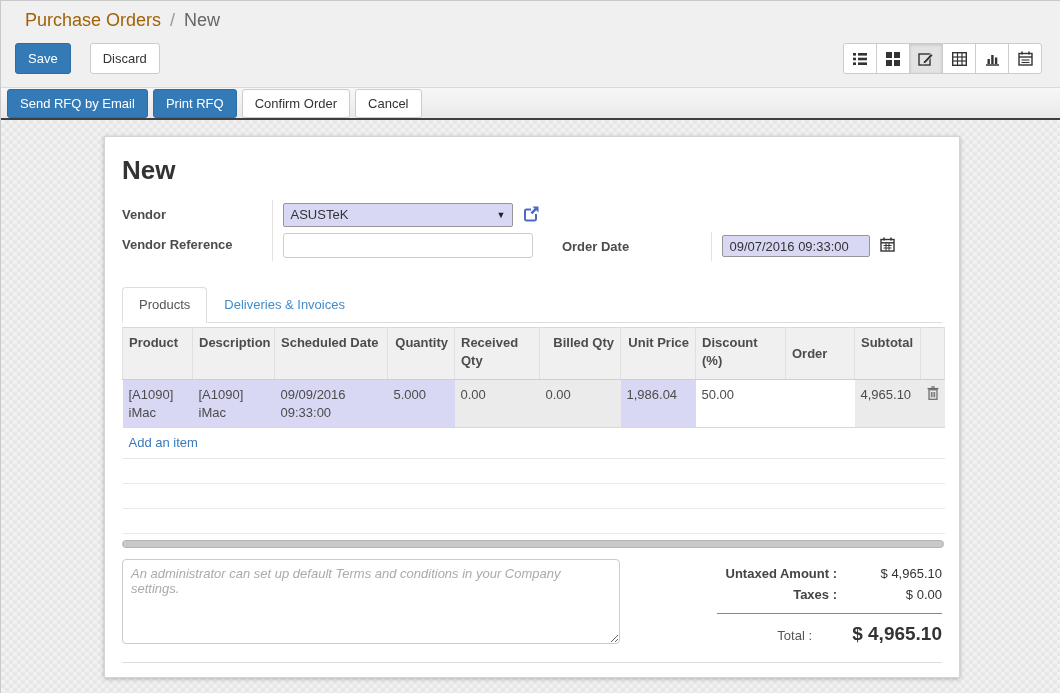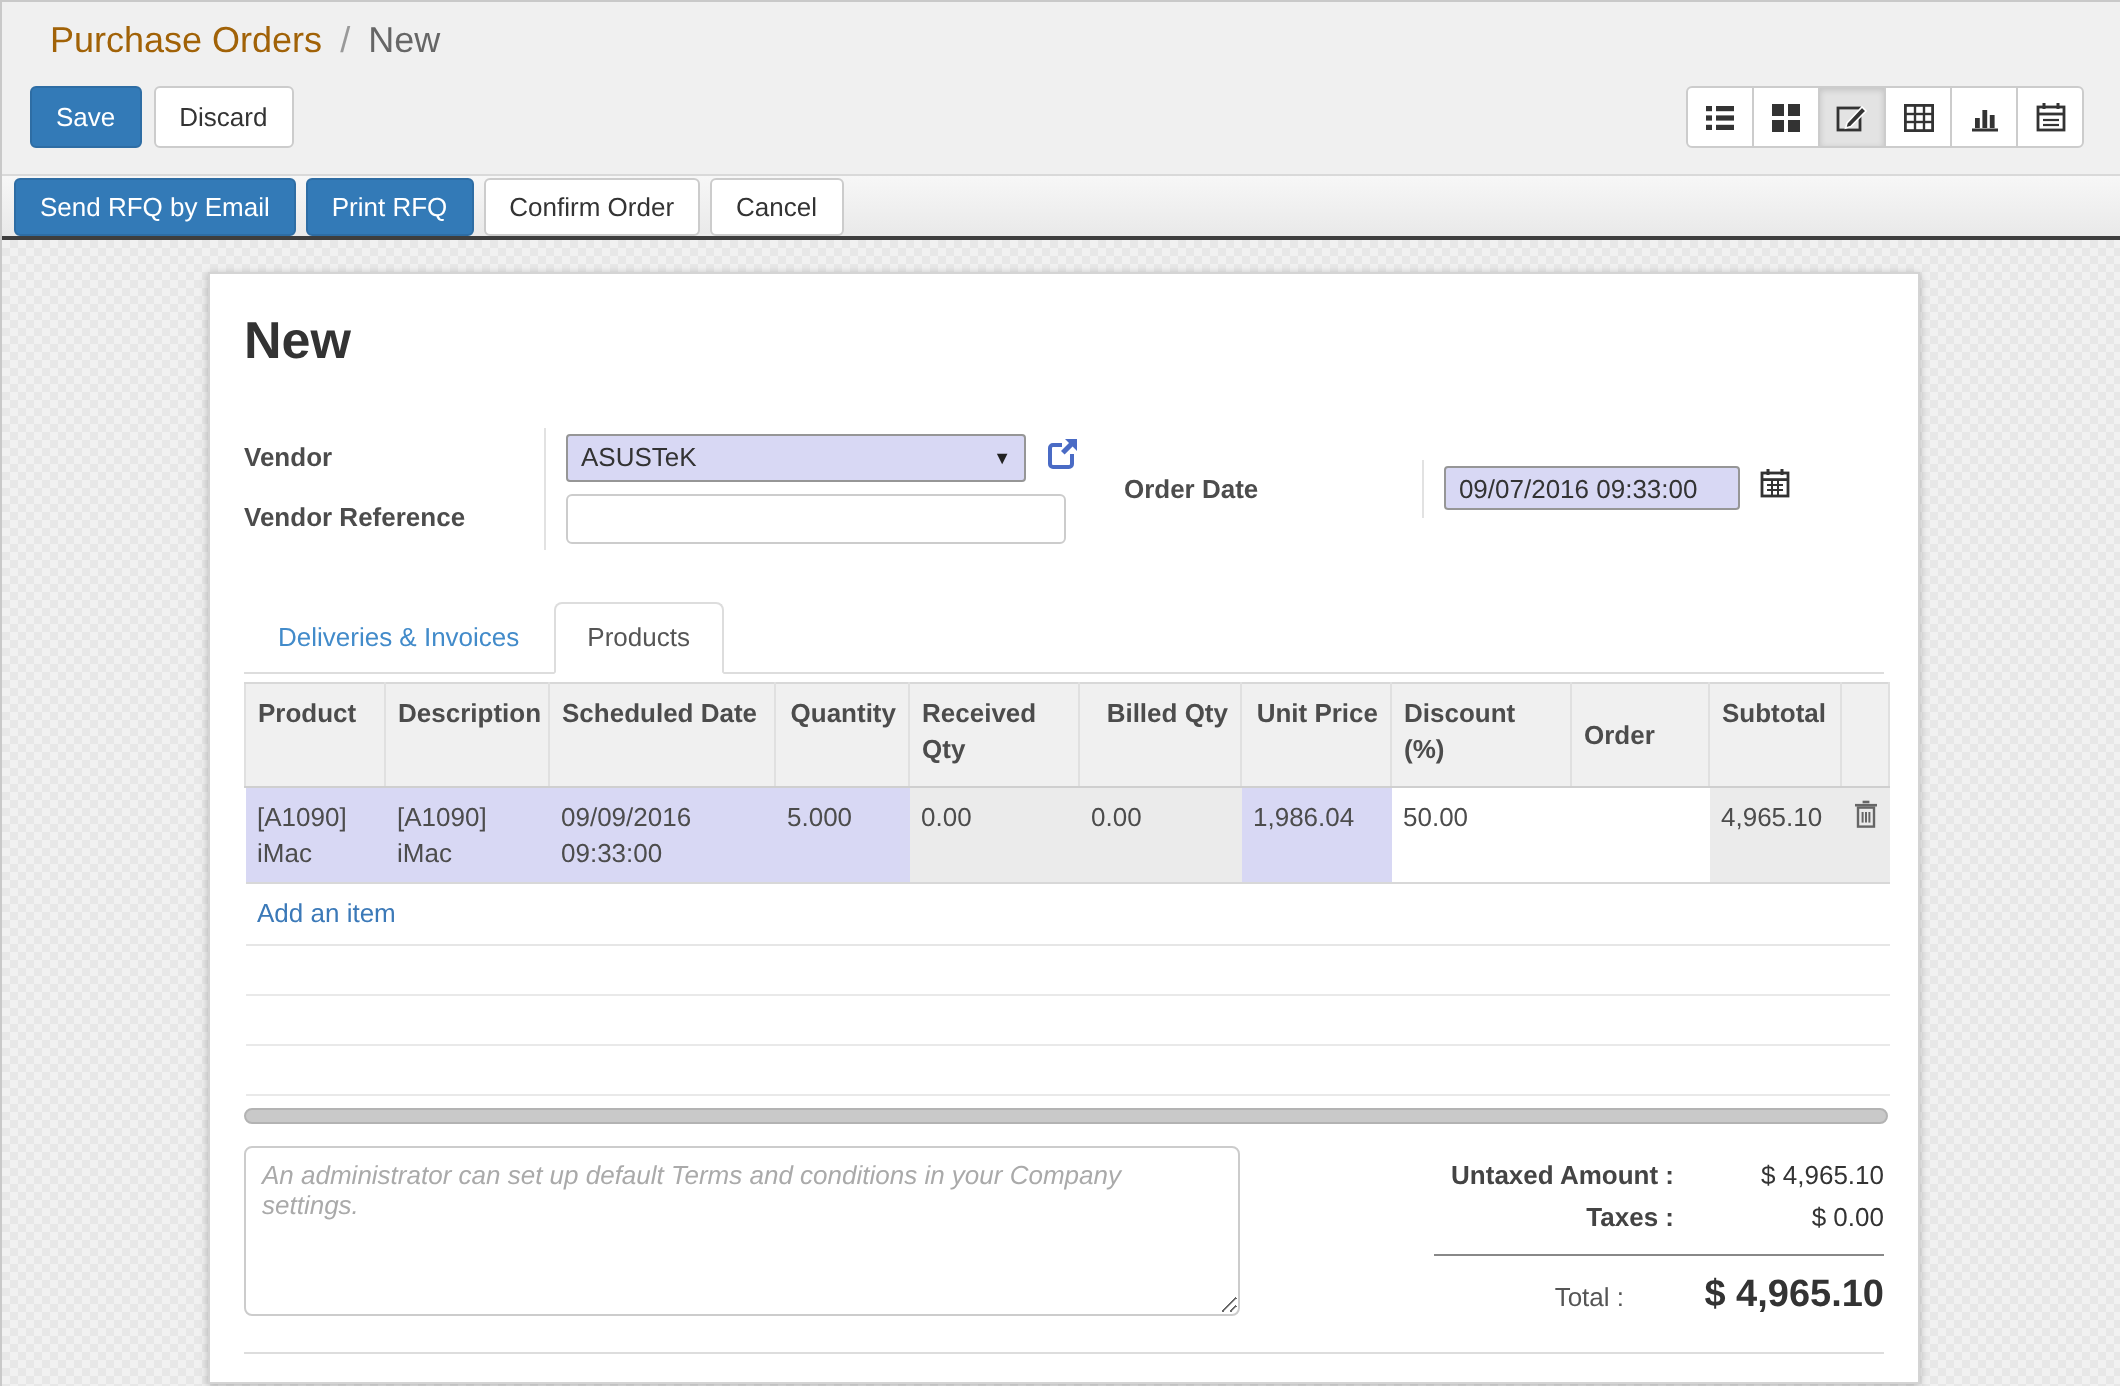--- a/index.html
+++ b/index.html
@@ -14,21 +14,21 @@
   .breadcrumb { font-size:18px; padding-left:10px; }
   .breadcrumb .bc-link { color:#a16207; cursor:pointer; }
   .breadcrumb .bc-sep { color:#999; padding:0 4px; }
   .breadcrumb .bc-current { color:#666; }
 
   .toolbar-row { margin-top:12px; display:flex; align-items:center; }
   .btn { display:inline-block; font-size:13px; line-height:1; padding:8px 12px;
          border-radius:3px; cursor:pointer; white-space:nowrap; }
   .btn-primary { background:#337ab7; border:1px solid #2e6da4; color:#fff; }
   .btn-default { background:#fff; border:1px solid #ccc; color:#333; }
-  .toolbar-row .btn { margin-right:6px; }
+  .toolbar-row .btn { margin-right:19px; }
 
   .view-switcher { margin-left:auto; margin-right:4px; display:inline-flex; }
   .vs-btn { width:34px; height:31px; background:#fff; border:1px solid #ccc; margin-left:-1px;
             display:flex; align-items:center; justify-content:center; cursor:pointer; }
   .vs-btn:first-child { border-radius:3px 0 0 3px; margin-left:0; }
   .vs-btn:last-child { border-radius:0 3px 3px 0; }
   .vs-btn.active { background:#e3e3e3; box-shadow:inset 0 1px 3px rgba(0,0,0,.15); }
   .vs-btn svg { display:block; }
 
   
@@ -56,21 +56,21 @@
           background-position:0 0,4px 4px; background-size:8px 8px; }
 
   .sheet { width:856px; min-height:537px; margin:16px 0 0 103px; background:#fff;
            border:1px solid #d4d4d4; box-shadow:0 1px 4px rgba(0,0,0,.25);
            padding:16px 17px 14px 17px; }
 
   .sheet-subtitle { font-size:13px; font-weight:bold; color:#333; }
   .sheet-title { font-size:26px; font-weight:bold; color:#333; margin-top:2px; }
 
   
-  .fields { display:flex; margin-top:28px; align-items:center; }
+  .fields { display:flex; margin-top:14px; align-items:flex-end; }
   .fgroup { display:table; border-collapse:collapse; }
   .frow { display:table-row; }
   .flabel { display:table-cell; width:150px; font-size:13px; font-weight:bold; color:#4c4c4c;
             padding:7px 8px 7px 0; vertical-align:top; }
   .fcell { display:table-cell; border-left:1px solid #e2e2e2; padding:3px 0 3px 10px; vertical-align:top; }
   .fgroup-right { margin-left:22px; }
   .fgroup-right .flabel { width:150px; }
 
   .fake-select { position:relative; width:230px; height:24px; background:#d8d8f4;
                  border:1px solid #969696; border-radius:2px; font-size:13px; color:#333;
@@ -256,22 +256,22 @@
                   <line x1="6" y1="5.8" x2="6" y2="13.5" stroke="#333" stroke-width="1"></line>
                   <line x1="9" y1="5.8" x2="9" y2="13.5" stroke="#333" stroke-width="1"></line>
                 </svg>
               </span>
             </div>
           </div>
         </div>
       </div>
 
       <div class="tabs">
+        <span class="tab active">Products</span>
         <span class="tab link">Deliveries &amp; Invoices</span>
-        <span class="tab active">Products</span>
       </div>
 
       <table class="lines">
         <colgroup>
           <col style="width:70px">
             <col style="width:82px">
             <col style="width:113px">
             <col style="width:67px">
           <col style="width:85px">
             <col style="width:81px">

